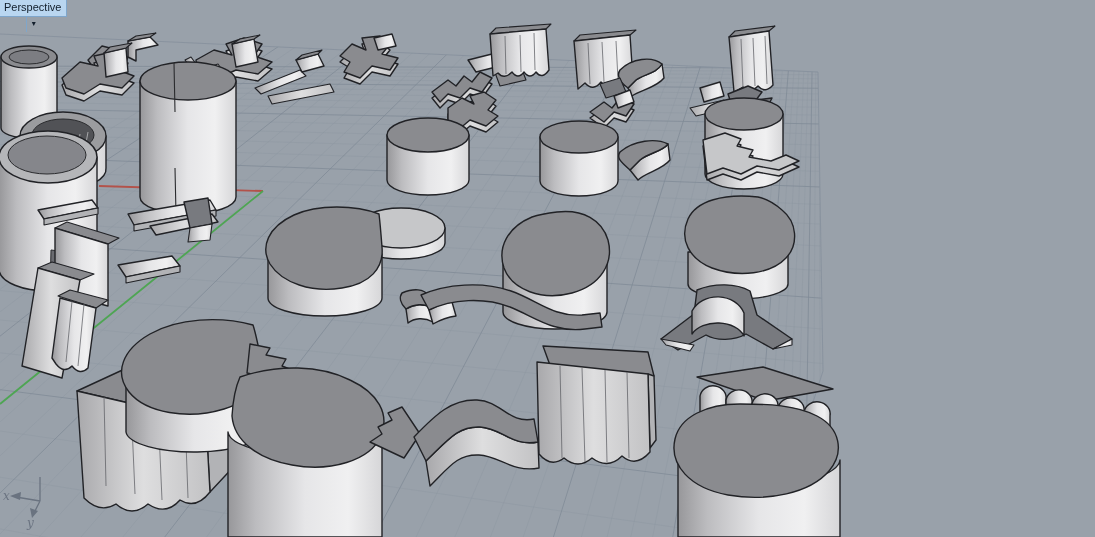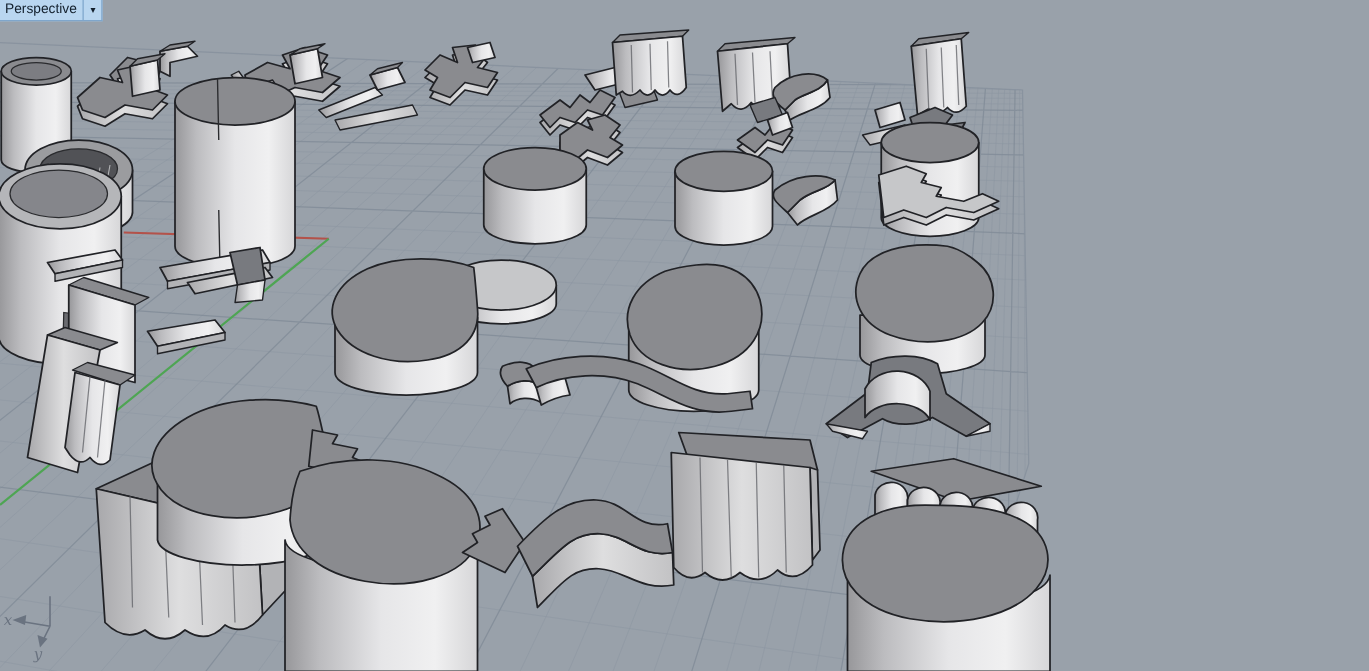--- a/index.html
+++ b/index.html
@@ -5,21 +5,21 @@
   :root{
     --background:#99A1AA; --tab-bg:#B9D6F0; --tab-border:#7FA6CB; --tab-text:#111E2B;
     --gizmo:#6A7380; --outline:#212226;
   }
   html,body{margin:0;padding:0;background:#666;}
   .viewport{position:relative;width:1095px;height:537px;overflow:hidden;background:var(--background);
     font-family:"Liberation Sans", sans-serif;}
   .viewport svg{position:absolute;left:0;top:0;}
   .vp-tab{position:absolute;left:0;top:0;height:17px;display:flex;align-items:center;
     background:var(--tab-bg);border:1px solid var(--tab-border);border-left:none;border-top:none;
-    box-sizing:border-box;z-index:5;}
+    box-sizing:border-box;z-index:5;flex-direction:column;}
   .vp-tab-label{font-size:11px;color:var(--tab-text);padding:0 5px 1px 4px;line-height:15px;}
   .vp-tab-arrow{width:14px;text-align:center;font-size:8px;color:var(--tab-text);
     border-left:1px solid var(--tab-border);line-height:15px;padding-bottom:1px;}
   
   .o{stroke:var(--outline);stroke-width:1.4;stroke-linejoin:round;stroke-linecap:round;}
   .t1{stroke:var(--outline);stroke-width:1.1;stroke-linejoin:round;}
   .dktop{fill:#8A8B8F;}
   .dkflat{fill:#787A7F;}
   .lite{fill:url(#gc);}
   .lite2{fill:url(#gc2);}

